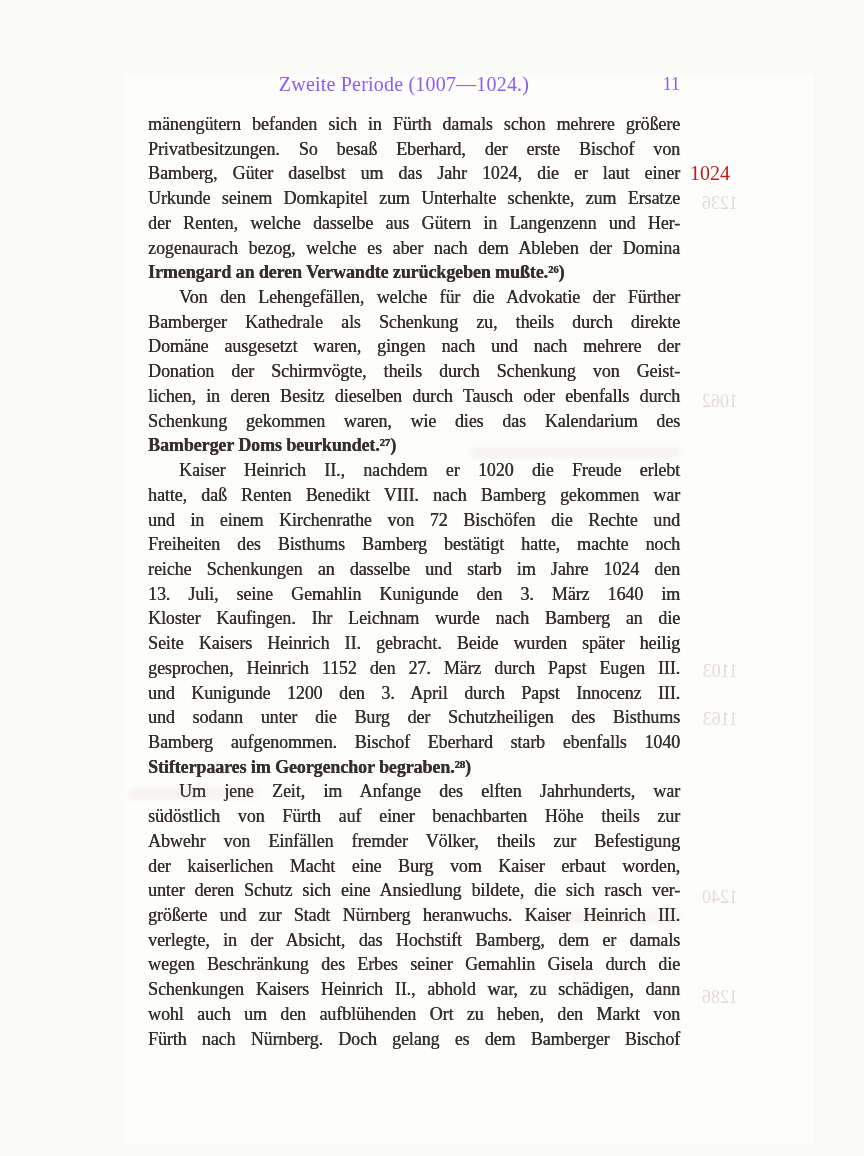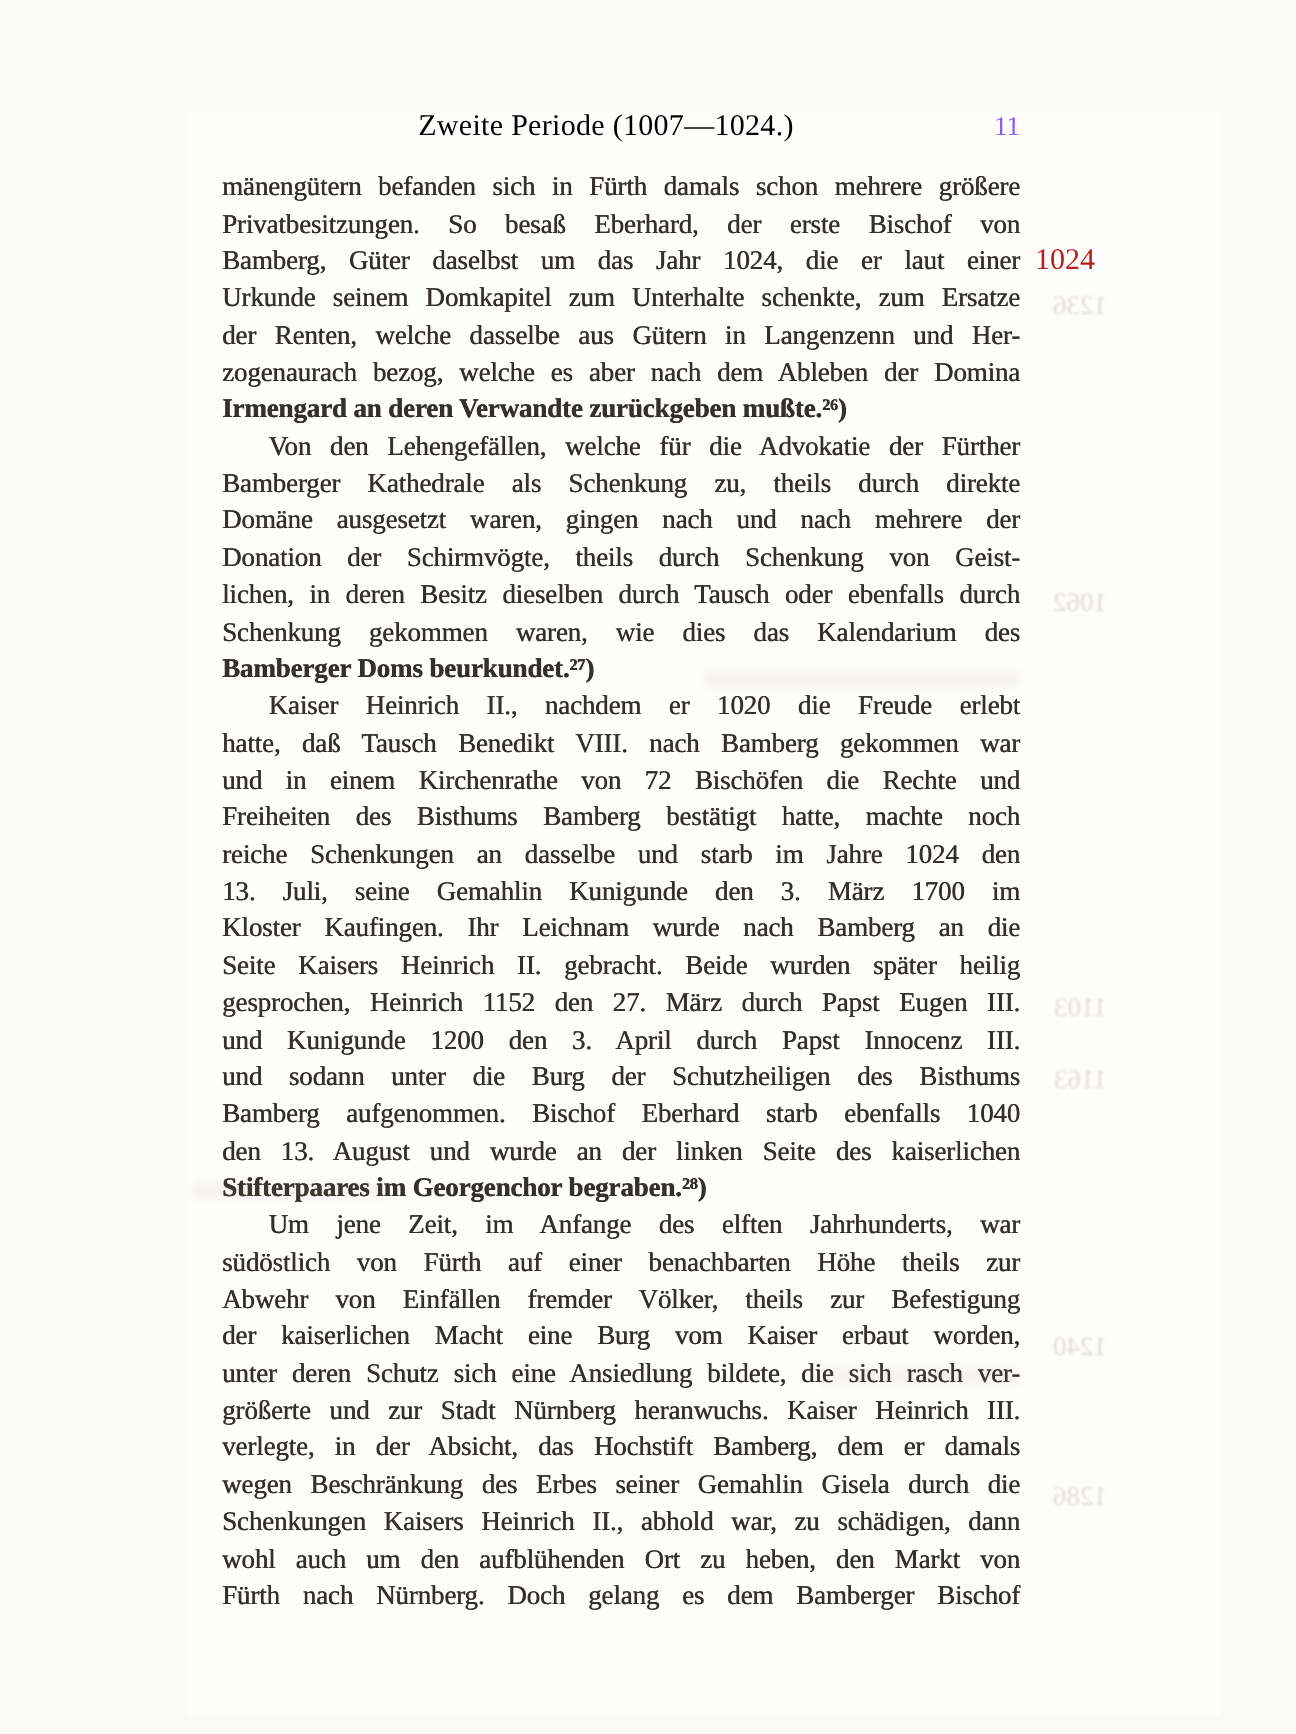--- a/index.html
+++ b/index.html
@@ -14,21 +14,21 @@
     position:absolute;
     left:124px;top:74px;width:690px;height:1070px;
     background:#fdfdfc;
     border-radius:2px;
   }
   .header-title{
     position:absolute;
     left:128px;top:72px;width:552px;
     text-align:center;
     font-size:20px;line-height:24px;
-    color:#000000;
+    color:#8b5cf6;
     letter-spacing:0.2px;
   }
   .page-number{
     position:absolute;
     left:600px;top:72px;width:80px;
     text-align:right;
     font-size:18px;line-height:24px;
     color:#8b5cf6;
   }
   .textblock{
@@ -101,32 +101,31 @@
     <div class="line">zogenaurach bezog, welche es aber nach dem Ableben der Domina</div>
     <div class="line flush">Irmengard an deren Verwandte zurückgeben mußte.²⁶)</div>
     <div class="line indent">Von den Lehengefällen, welche für die Advokatie der Fürther</div>
     <div class="line">Bamberger Kathedrale als Schenkung zu, theils durch direkte</div>
     <div class="line">Domäne ausgesetzt waren, gingen nach und nach mehrere der</div>
     <div class="line">Donation der Schirmvögte, theils durch Schenkung von Geist-</div>
     <div class="line">lichen, in deren Besitz dieselben durch Tausch oder ebenfalls durch</div>
     <div class="line">Schenkung gekommen waren, wie dies das Kalendarium des</div>
     <div class="line flush">Bamberger Doms beurkundet.²⁷)</div>
     <div class="line indent">Kaiser Heinrich II., nachdem er 1020 die Freude erlebt</div>
-    <div class="line">hatte, daß Tausch Benedikt VIII. nach Bamberg gekommen war</div>
+    <div class="line">hatte, daß Renten Benedikt VIII. nach Bamberg gekommen war</div>
     <div class="line">und in einem Kirchenrathe von 72 Bischöfen die Rechte und</div>
     <div class="line">Freiheiten des Bisthums Bamberg bestätigt hatte, machte noch</div>
     <div class="line">reiche Schenkungen an dasselbe und starb im Jahre 1024 den</div>
-    <div class="line">13. Juli, seine Gemahlin Kunigunde den 3. März 1700 im</div>
+    <div class="line">13. Juli, seine Gemahlin Kunigunde den 3. März 1640 im</div>
     <div class="line">Kloster Kaufingen.  Ihr Leichnam wurde nach Bamberg an die</div>
     <div class="line">Seite Kaisers Heinrich II. gebracht.  Beide wurden später heilig</div>
     <div class="line">gesprochen, Heinrich 1152 den 27. März durch Papst Eugen III.</div>
     <div class="line">und Kunigunde 1200 den 3. April durch Papst Innocenz III.</div>
     <div class="line">und sodann unter die Burg der Schutzheiligen des Bisthums</div>
     <div class="line">Bamberg aufgenommen.  Bischof Eberhard starb ebenfalls 1040</div>
-    <div class="line">den 13. August und wurde an der linken Seite des kaiserlichen</div>
     <div class="line flush">Stifterpaares im Georgenchor begraben.²⁸)</div>
     <div class="line indent">Um jene Zeit, im Anfange des elften Jahrhunderts, war</div>
     <div class="line">südöstlich von Fürth auf einer benachbarten Höhe theils zur</div>
     <div class="line">Abwehr von Einfällen fremder Völker, theils zur Befestigung</div>
     <div class="line">der kaiserlichen Macht eine Burg vom Kaiser erbaut worden,</div>
     <div class="line">unter deren Schutz sich eine Ansiedlung bildete, die sich rasch ver-</div>
     <div class="line">größerte und zur Stadt Nürnberg heranwuchs. Kaiser Heinrich III.</div>
     <div class="line">verlegte, in der Absicht, das Hochstift Bamberg, dem er damals</div>
     <div class="line">wegen Beschränkung des Erbes seiner Gemahlin Gisela durch die</div>
     <div class="line">Schenkungen Kaisers Heinrich II., abhold war, zu schädigen, dann</div>

